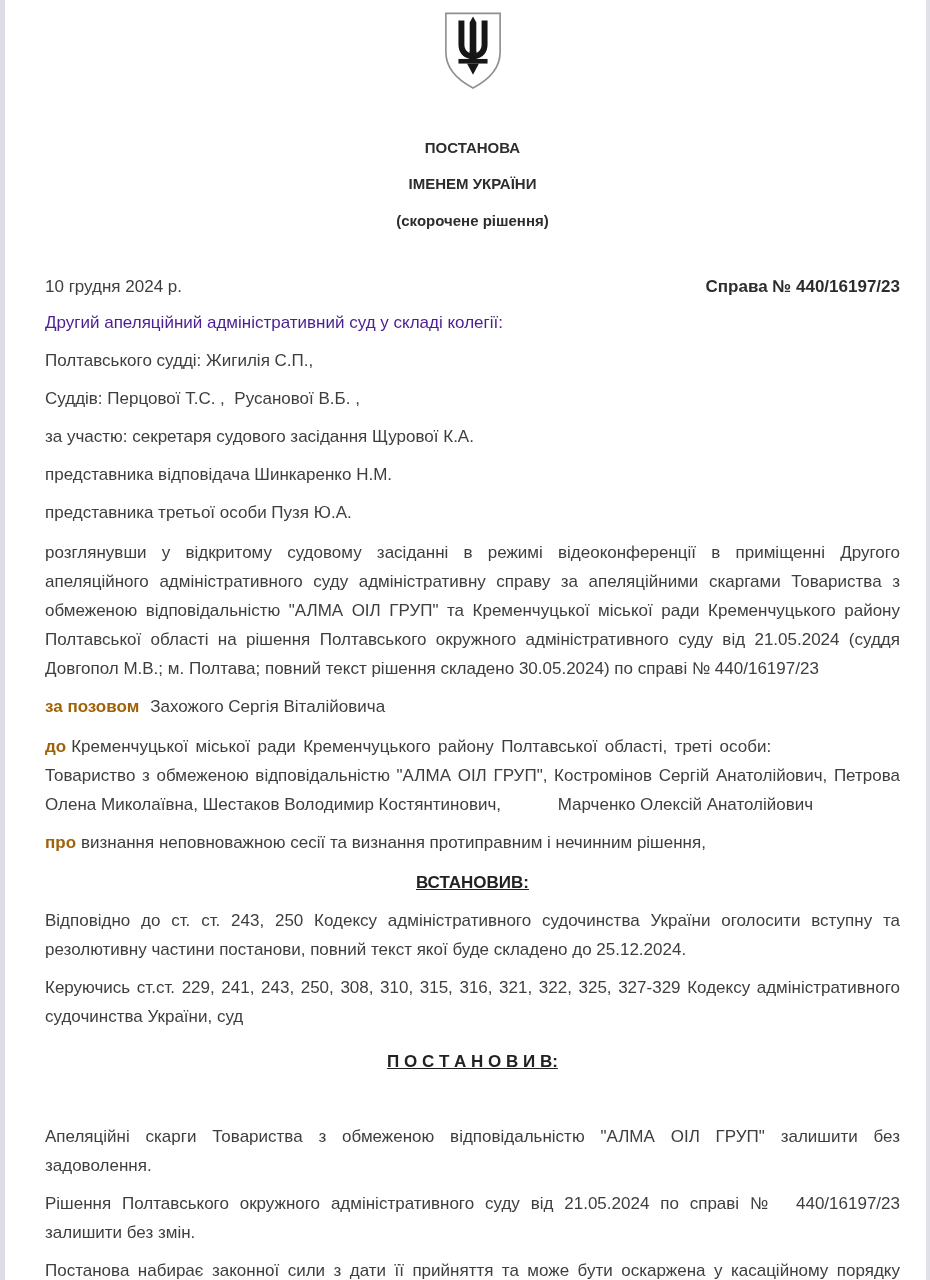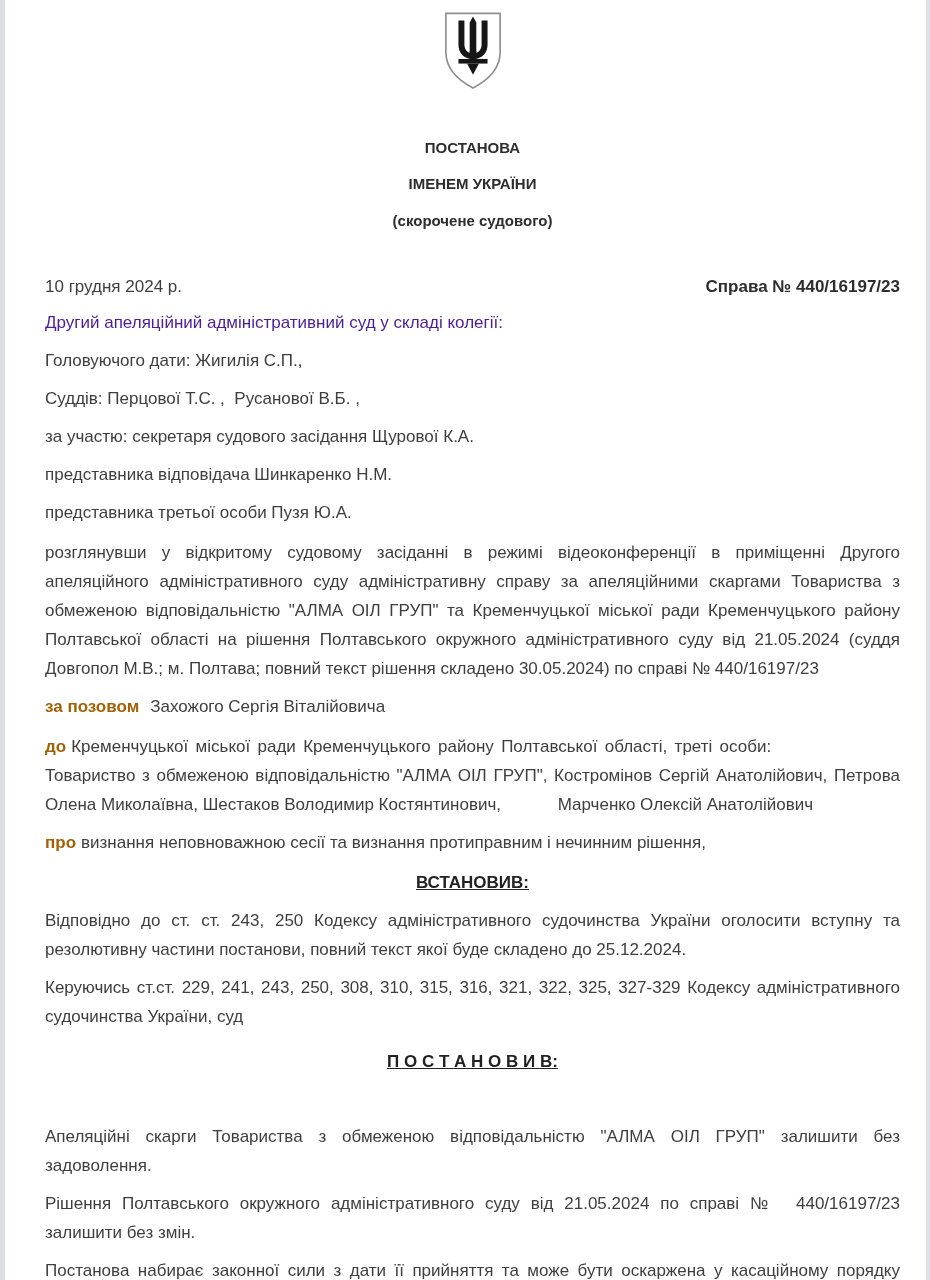--- a/index.html
+++ b/index.html
@@ -82,29 +82,29 @@
           <path d="M45,62 h10 v14 h-10 Z"></path>
           <path d="M28,74 h44 v7 h-44 Z"></path>
           <path d="M41,81 h18 l-9,17 Z"></path>
         </g>
       </svg>
     </span>
   </div>
 
   <div class="doc-title">ПОСТАНОВА</div>
   <div class="doc-title doc-subtitle">ІМЕНЕМ УКРАЇНИ</div>
-  <div class="doc-title doc-note">(скорочене судового)</div>
+  <div class="doc-title doc-note">(скорочене рішення)</div>
 
   <div class="meta-row">
     <span class="meta-date">10 грудня 2024 р.</span>
     <span class="meta-case">Справа № 440/16197/23</span>
   </div>
 
   <p class="bold gap">Другий апеляційний адміністративний суд у складі колегії:</p>
-  <p class="gap">Головуючого дати: Жигилія С.П.,</p>
+  <p class="gap">Полтавського судді: Жигилія С.П.,</p>
   <p class="gap">Суддів: Перцової Т.С. ,&nbsp; Русанової В.Б. ,</p>
   <p class="gap">за участю: секретаря судового засідання Щурової К.А.</p>
   <p class="gap">представника відповідача Шинкаренко Н.М.</p>
   <p class="gap">представника третьої особи Пузя Ю.А.</p>
 
   <p class="just gap2">розглянувши у відкритому судовому засіданні в режимі відеоконференції в приміщенні Другого апеляційного адміністративного суду адміністративну справу за апеляційними скаргами Товариства з обмеженою відповідальністю "АЛМА ОІЛ ГРУП" та Кременчуцької міської ради Кременчуцького району Полтавської області на рішення Полтавського окружного адміністративного суду від 21.05.2024 (суддя Довгопол М.В.; м. Полтава; повний текст рішення складено 30.05.2024) по справі № 440/16197/23</p>
 
   <p class="gap">
     <span class="lead lead-wide">за позовом</span><span>Захожого Сергія Віталійовича</span>
   </p>

